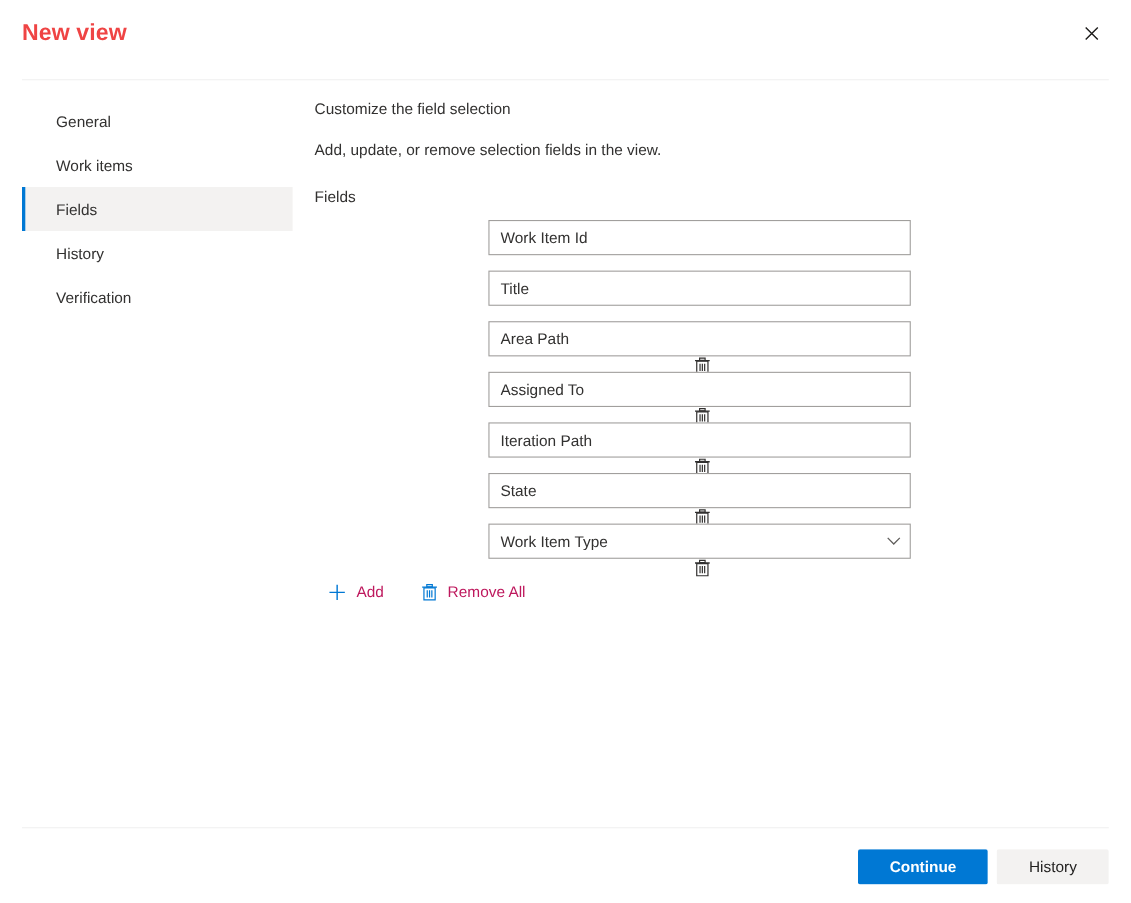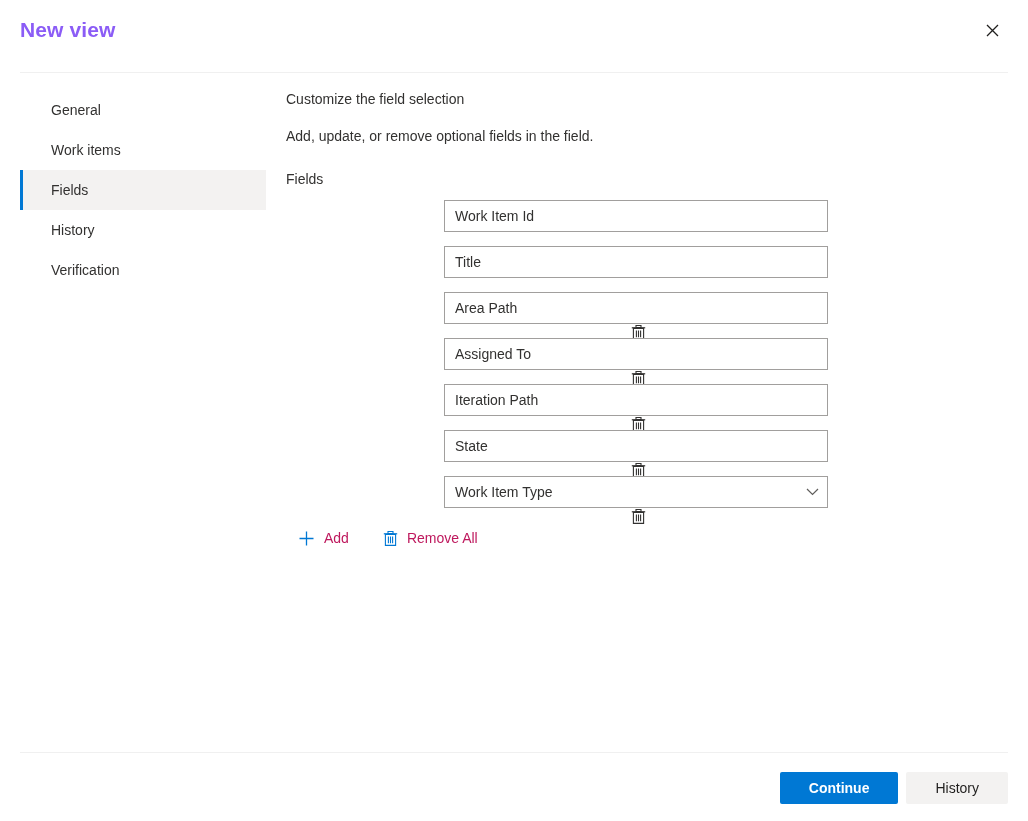--- a/index.html
+++ b/index.html
@@ -23,21 +23,21 @@
     top: 0;
     width: 1028px;
     height: 72px;
   }
   .dialog-title {
     position: absolute;
     left: 20px;
     top: 18px;
     font-size: 21px;
     font-weight: bold;
-    color: #8b5cf6;
+    color: #ef4444;
     letter-spacing: 0.1px;
   }
   .close-button {
     position: absolute;
     right: 20px;
     top: 14px;
     width: 32px;
     height: 32px;
     display: flex;
     align-items: center;
@@ -288,21 +288,21 @@
     <div class="sidebar-item">
       <span>History</span>
     </div>
     <div class="sidebar-item">
       <span>Verification</span>
     </div>
   </div>
 
   <div class="main-panel">
     <div class="panel-heading">Customize the field selection</div>
-    <div class="panel-subtext">Add, update, or remove optional fields in the field.</div>
+    <div class="panel-subtext">Add, update, or remove selection fields in the view.</div>
     <div class="fields-label">Fields</div>
 
     <div class="fields-list">
 
       <div class="field-row">
         <div class="field-input-wrap">
           <input class="field-input" type="text" readonly="" value="Work Item Id" style="">
         </div>
         <div class="row-delete-spacer"></div>
       </div>

